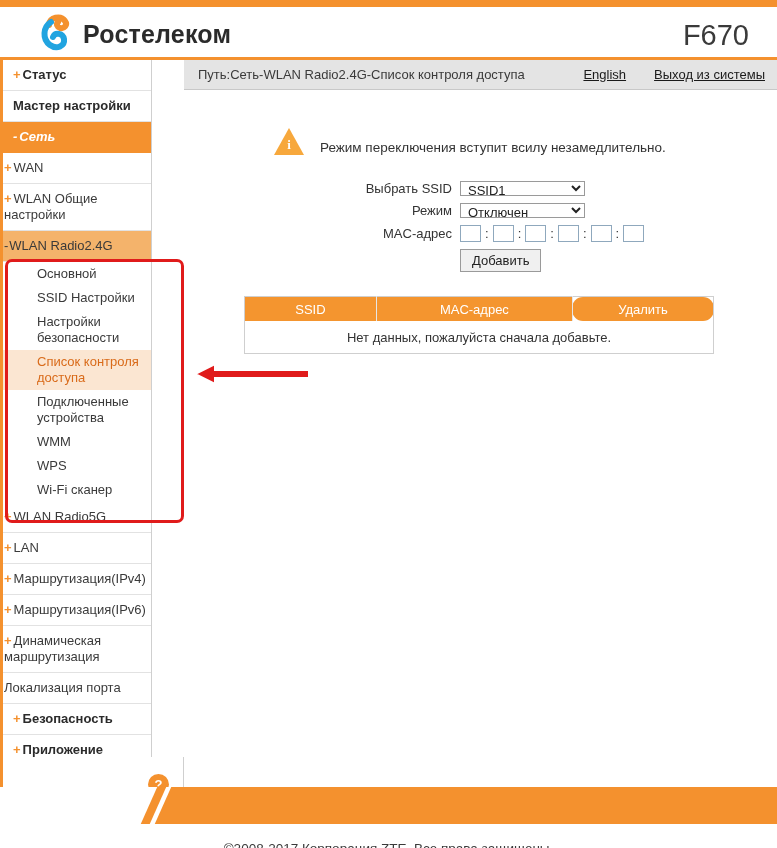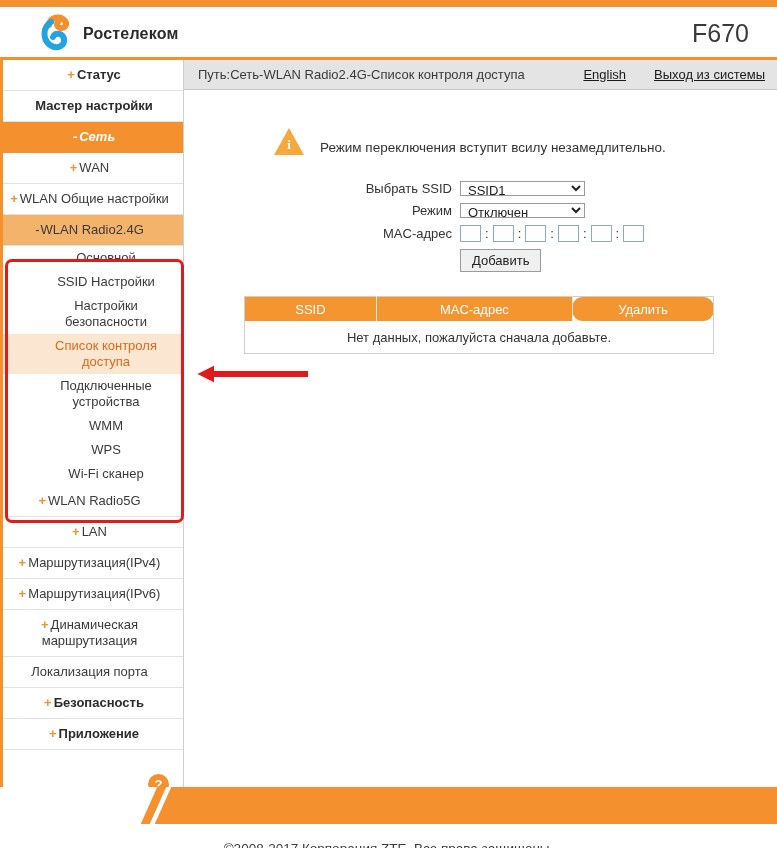--- a/index.html
+++ b/index.html
@@ -35,50 +35,49 @@
     top: 6px;
     display: flex;
     align-items: center;
   }
   .logo-mark {
     width: 38px;
     height: 42px;
     position: relative;
   }
   .logo-text {
-    font-size: 16px;
+    font-size: 25px;
     font-weight: bold;
     color: #2b2b2b;
     margin-left: 7px;
     letter-spacing: 0.2px;
   }
   .model {
     position: absolute;
     right: 28px;
     top: 12px;
-    font-size: 25px;
+    font-size: 29px;
     color: #3a3a3a;
   }
 
   
   .page {
     position: relative;
     height: 727px;
   }
   .sidebar {
     position: absolute;
     left: 0;
     top: 0;
-    width: 184px;
+    width: 152px;
     height: 697px;
     background: #ffffff;
     border-right: 1px solid #cfcfcf;
     border-left: 3px solid #f4912e;
     box-sizing: border-box;
-    text-align: center;
   }
   .menu { list-style: none; margin: 0; padding: 0; }
   .menu li {
     border-bottom: 1px solid #e2e2e2;
     padding: 7px 8px 7px 10px;
     line-height: 16px;
     color: #3a3a3a;
     cursor: pointer;
   }
   .menu li.bold { font-weight: bold; color: #2b2b2b; }

